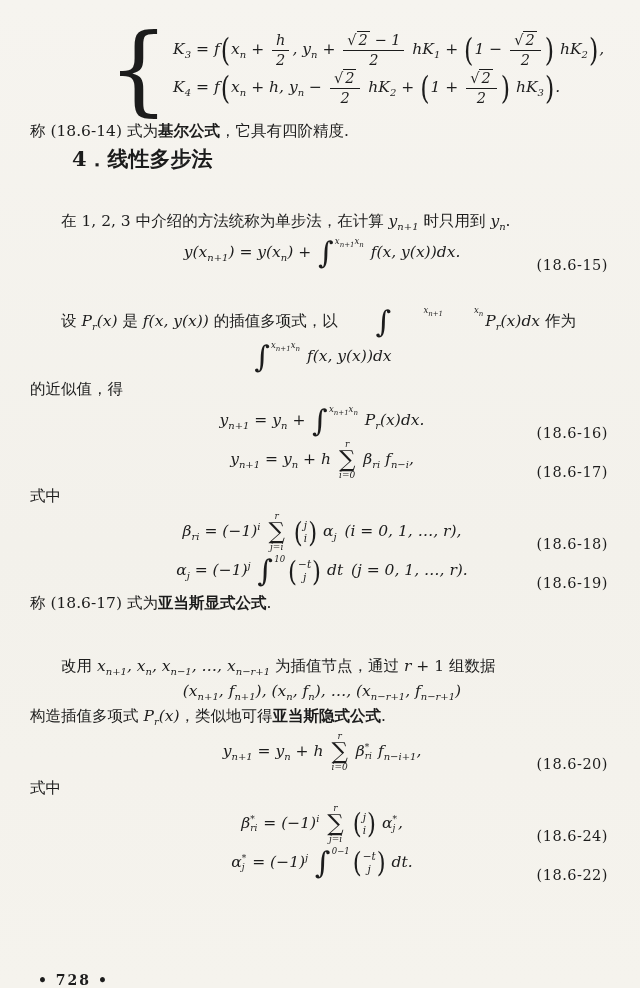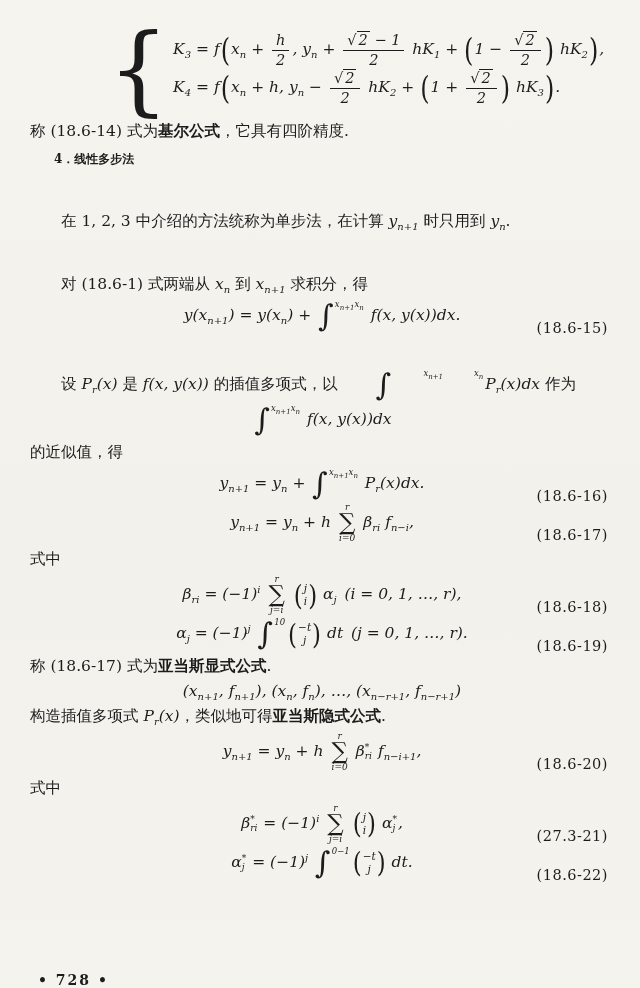--- a/index.html
+++ b/index.html
@@ -8,21 +8,21 @@
     background:#f5f3ee;
     color:#1c1c1c;
     font-family:"DejaVu Serif","Liberation Serif",serif;
     overflow:hidden;
   }
   .page { width:640px; height:988px; position:relative; padding:22px 26px 0 30px;
     background:linear-gradient(180deg,#f6f4ef 0%,#f3f1eb 55%,#f5f3ed 100%); }
   p, .cn { font-size:15.5px; line-height:26px; font-style:normal; }
   p { margin:1px 0; text-align:justify; }
   .ind { text-indent:2em;margin-top:37px; }
-  .heading { font-weight:bold; margin:3px 0 2px 2em; font-size:12px; line-height:24px; }
+  .heading { font-weight:bold; margin:3px 0 2px 2em; font-size:21px; line-height:24px; }
   b { font-weight:bold; }
   i { font-family:"DejaVu Serif",serif; }
   sub, sup { font-size:10px; line-height:0; font-style:italic; }
   
   .eqrow { display:flex; align-items:center; justify-content:center;
            position:relative; margin:3px 0; white-space:nowrap; }
   .eq { font-style:italic; font-size:15.5px; }
   .m { font-style:italic; font-family:"DejaVu Serif",serif; }
   .eqno { position:absolute; right:6px; font-style:normal; font-size:14.5px; letter-spacing:0.5px;margin-top:24px; }
   
@@ -77,21 +77,20 @@
       <div class="eq m">K<sub>3</sub> = f<span class="lp">(</span>x<sub>n</sub> + <span class="frac"><span class="ft">h</span><span class="fb">2</span></span>, y<sub>n</sub> + <span class="frac"><span class="ft"><span class="rad">√<span class="rd">2</span></span> − 1</span><span class="fb">2</span></span> hK<sub>1</sub> + <span class="lp">(</span>1 − <span class="frac"><span class="ft"><span class="rad">√<span class="rd">2</span></span></span><span class="fb">2</span></span><span class="rp">)</span> hK<sub>2</sub><span class="rp">)</span>,</div>
       <div class="eq m">K<sub>4</sub> = f<span class="lp">(</span>x<sub>n</sub> + h, y<sub>n</sub> − <span class="frac"><span class="ft"><span class="rad">√<span class="rd">2</span></span></span><span class="fb">2</span></span> hK<sub>2</sub> + <span class="lp">(</span>1 + <span class="frac"><span class="ft"><span class="rad">√<span class="rd">2</span></span></span><span class="fb">2</span></span><span class="rp">)</span> hK<sub>3</sub><span class="rp">)</span>.</div>
     </div>
   </div>
 
   <p>称 (18.6-14) 式为<b>基尔公式</b>，它具有四阶精度.</p>
 
   <div class="heading">4．线性多步法</div>
 
   <p class="ind">在 1, 2, 3 中介绍的方法统称为单步法，在计算 <i>y<sub>n+1</sub></i> 时只用到 <i>y<sub>n</sub></i>.</p>
-  <p class="ind">对 (18.6-1) 式两端从 <i>x<sub>n</sub></i> 到 <i>x<sub>n+1</sub></i> 求积分，得</p>
 
   <div class="eqrow">
     <span class="eq m">y(x<sub>n+1</sub>) = y(x<sub>n</sub>) + <span class="integ">
           <span class="is">∫</span>
           <span class="il">
             <span class="iu">x<sub>n+1</sub></span>
             <span class="id">x<sub>n</sub></span>
           </span>
         </span> f(x, y(x))dx.</span>
     <span class="eqno">(18.6-15)</span>
@@ -168,20 +167,21 @@
           <span class="bc">
             <span>−t</span>
             <span>j</span>
           </span>
           <span class="bp">)</span>
         </span> dt (j = 0, 1, …, r).</span>
     <span class="eqno">(18.6-19)</span>
   </div>
 
   <p>称 (18.6-17) 式为<b>亚当斯显式公式</b>.</p>
+  <p class="ind">改用 <i>x<sub>n+1</sub>, x<sub>n</sub>, x<sub>n−1</sub>, …, x<sub>n−r+1</sub></i> 为插值节点，通过 <i>r</i> + 1 组数据</p>
 
   <div class="eqrow">
     <span class="eq m">(x<sub>n+1</sub>, f<sub>n+1</sub>), (x<sub>n</sub>, f<sub>n</sub>), …, (x<sub>n−r+1</sub>, f<sub>n−r+1</sub>)</span>
   </div>
 
   <p>构造插值多项式 <i>P<sub>r</sub>(x)</i>，类似地可得<b>亚当斯隐式公式</b>.</p>
 
   <div class="eqrow">
     <span class="eq m">y<sub>n+1</sub> = y<sub>n</sub> + h <span class="sum">
           <span class="su">r</span>
@@ -208,21 +208,21 @@
           <span class="bp">(</span>
           <span class="bc">
             <span>j</span>
             <span>i</span>
           </span>
           <span class="bp">)</span>
         </span> α<span class="stk">
           <span>*</span>
           <span>j</span>
         </span>,</span>
-    <span class="eqno">(27.3-21)</span>
+    <span class="eqno">(18.6-24)</span>
   </div>
 
   <div class="eqrow">
     <span class="eq m">α<span class="stk">
           <span>*</span>
           <span>j</span>
         </span> = (−1)<sup>j</sup> <span class="integ">
           <span class="is">∫</span>
           <span class="il">
             <span class="iu">0</span>

